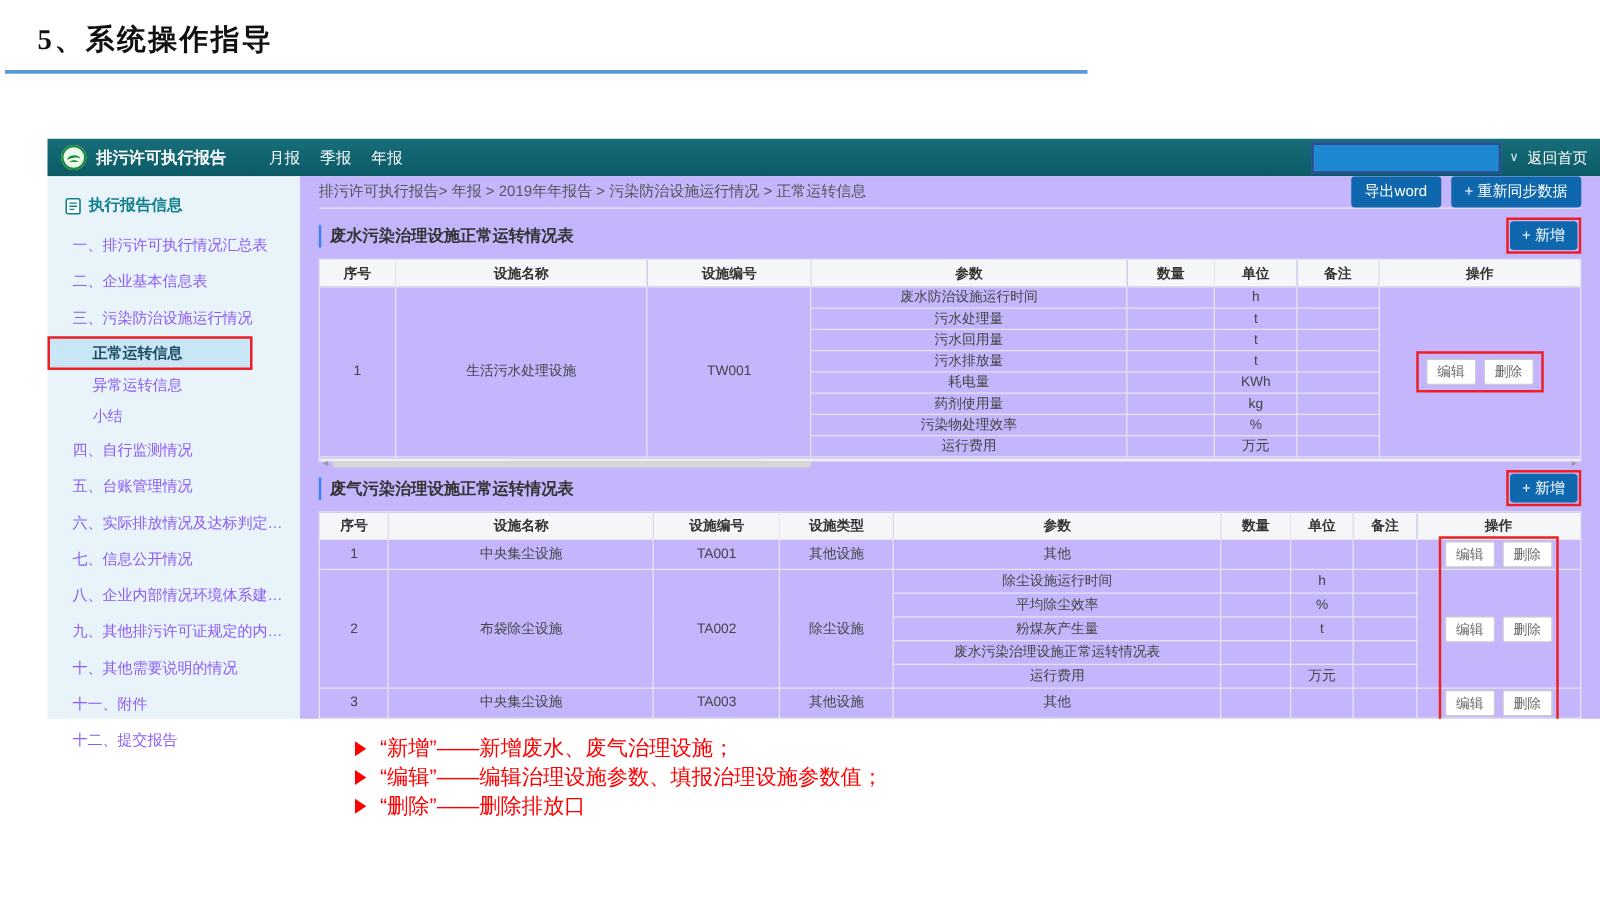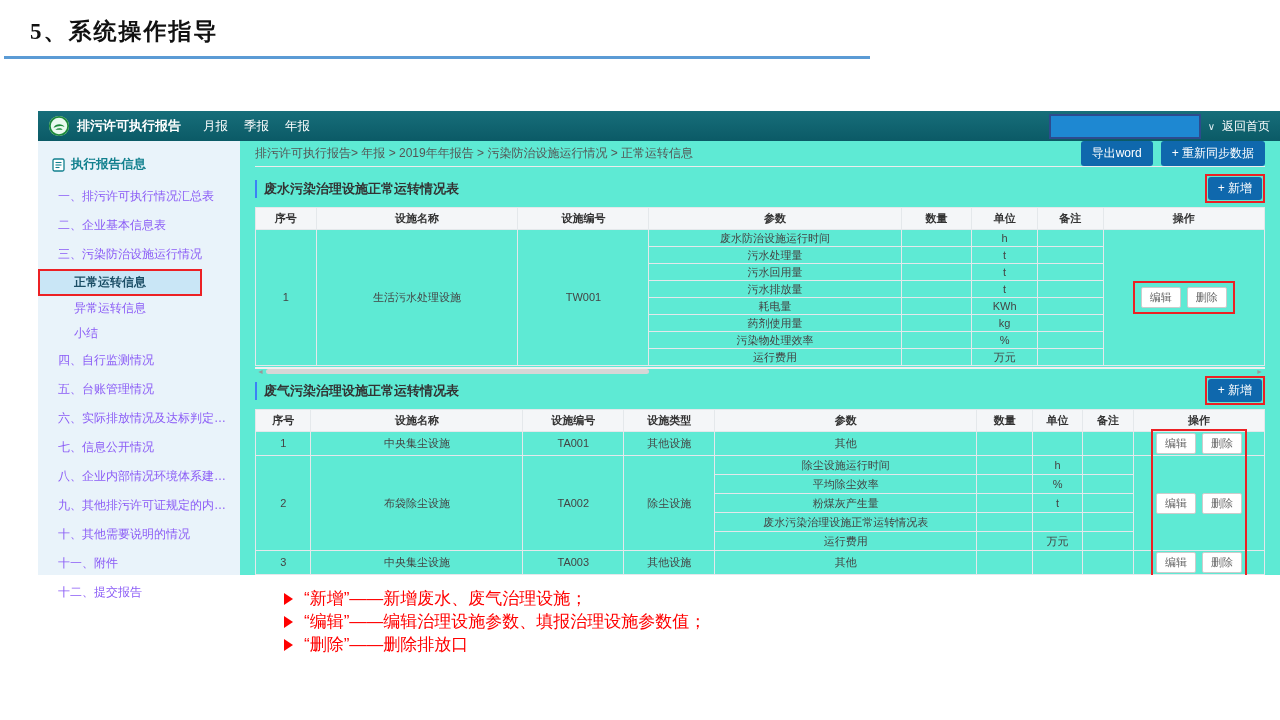--- a/index.html
+++ b/index.html
@@ -11,21 +11,21 @@
     font-size:23px;font-weight:bold;color:#111;letter-spacing:2px;}
   .sec-underline{position:absolute;left:4px;top:56px;width:866px;height:3px;background:#5b9bd5;}
   .sec-badge{position:absolute;left:900px;top:26px;width:278px;height:45px;line-height:45px;
     text-align:center;background:#fbf7d2;color:#000;font-size:20px;font-weight:bold;}
 
   
   .app{position:absolute;left:38px;top:111px;width:1242px;height:464px;}
   .app-header{height:30px;background:linear-gradient(#176e7a,#0b5a66);display:flex;align-items:center;
     padding:0 10px;color:#fff;}
   .logo{width:22px;height:22px;margin-right:7px;flex:0 0 auto;}
-  .app-title{font-size:13px;font-weight:bold;margin-right:22px;white-space:nowrap;}
+  .app-title{font-size:13px;font-weight:bold;margin-right:34px;white-space:nowrap;}
   .top-nav{display:flex;gap:16px;font-size:12.5px;flex:1;}
   .top-nav span{cursor:pointer;}
   .hdr-right{display:flex;align-items:center;gap:7px;}
   .user-box{width:148px;height:21px;background:#1e88d2;border:2px solid #2d4b8e;}
   .chev{font-size:10px;color:#dfeef2;}
   .home-link{font-size:12px;color:#fff;text-decoration:none;white-space:nowrap;}
 
   .app-body{display:flex;height:434px;}
 
   
@@ -33,21 +33,21 @@
   .side-root{display:flex;align-items:center;gap:6px;color:#12808e;font-size:12.5px;font-weight:bold;
     padding:7px 0 9px 14px;}
   .side-root svg{flex:0 0 auto;}
   .side-item{font-size:12px;color:#8b5cf6;padding:6px 4px 6px 20px;white-space:nowrap;overflow:hidden;
     text-overflow:ellipsis;cursor:pointer;}
   .side-item.lvl2{padding:4px 4px 4px 36px;}
   .side-item.selected{background:#c9e6f6;color:#1b4e66;font-weight:bold;border:2px solid #ec2024;
     padding:3px 4px 3px 34px;margin-right:38px;}
 
   
-  .main{flex:1;background:#5eead4;padding:0 15px;box-sizing:border-box;position:relative;overflow:hidden;
+  .main{flex:1;background:#c4b5fd;padding:0 15px;box-sizing:border-box;position:relative;overflow:hidden;
     display:flex;flex-direction:column;}
   .crumb-row{display:flex;justify-content:space-between;align-items:center;height:33px;
     border-bottom:1px solid #ededed;}
   .breadcrumb{font-size:12px;color:#555;}
   .tool-btns{display:flex;gap:8px;}
   .btn-primary{background:#0f68ad;color:#fff;border:none;border-radius:3px;font-size:12px;
     padding:4px 11px;cursor:pointer;white-space:nowrap;}
 
   .section-head{display:flex;justify-content:space-between;align-items:center;margin:7px 0 4px 0;}
   .section-title{font-size:13px;font-weight:bold;color:#333;border-left:2px solid #3b82f6;padding-left:7px;}

